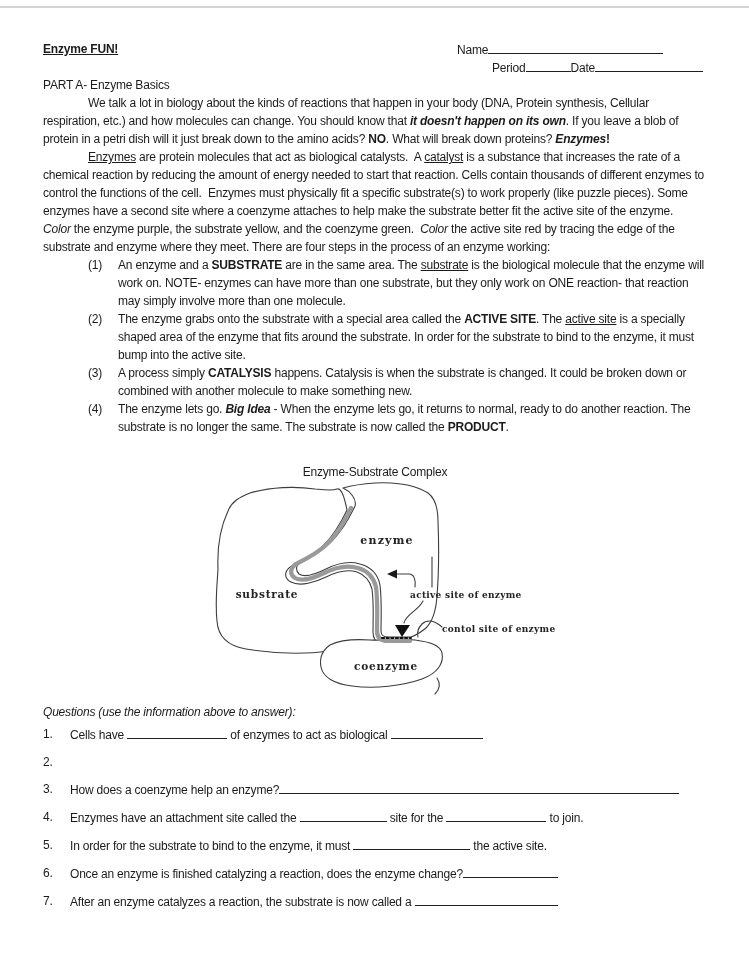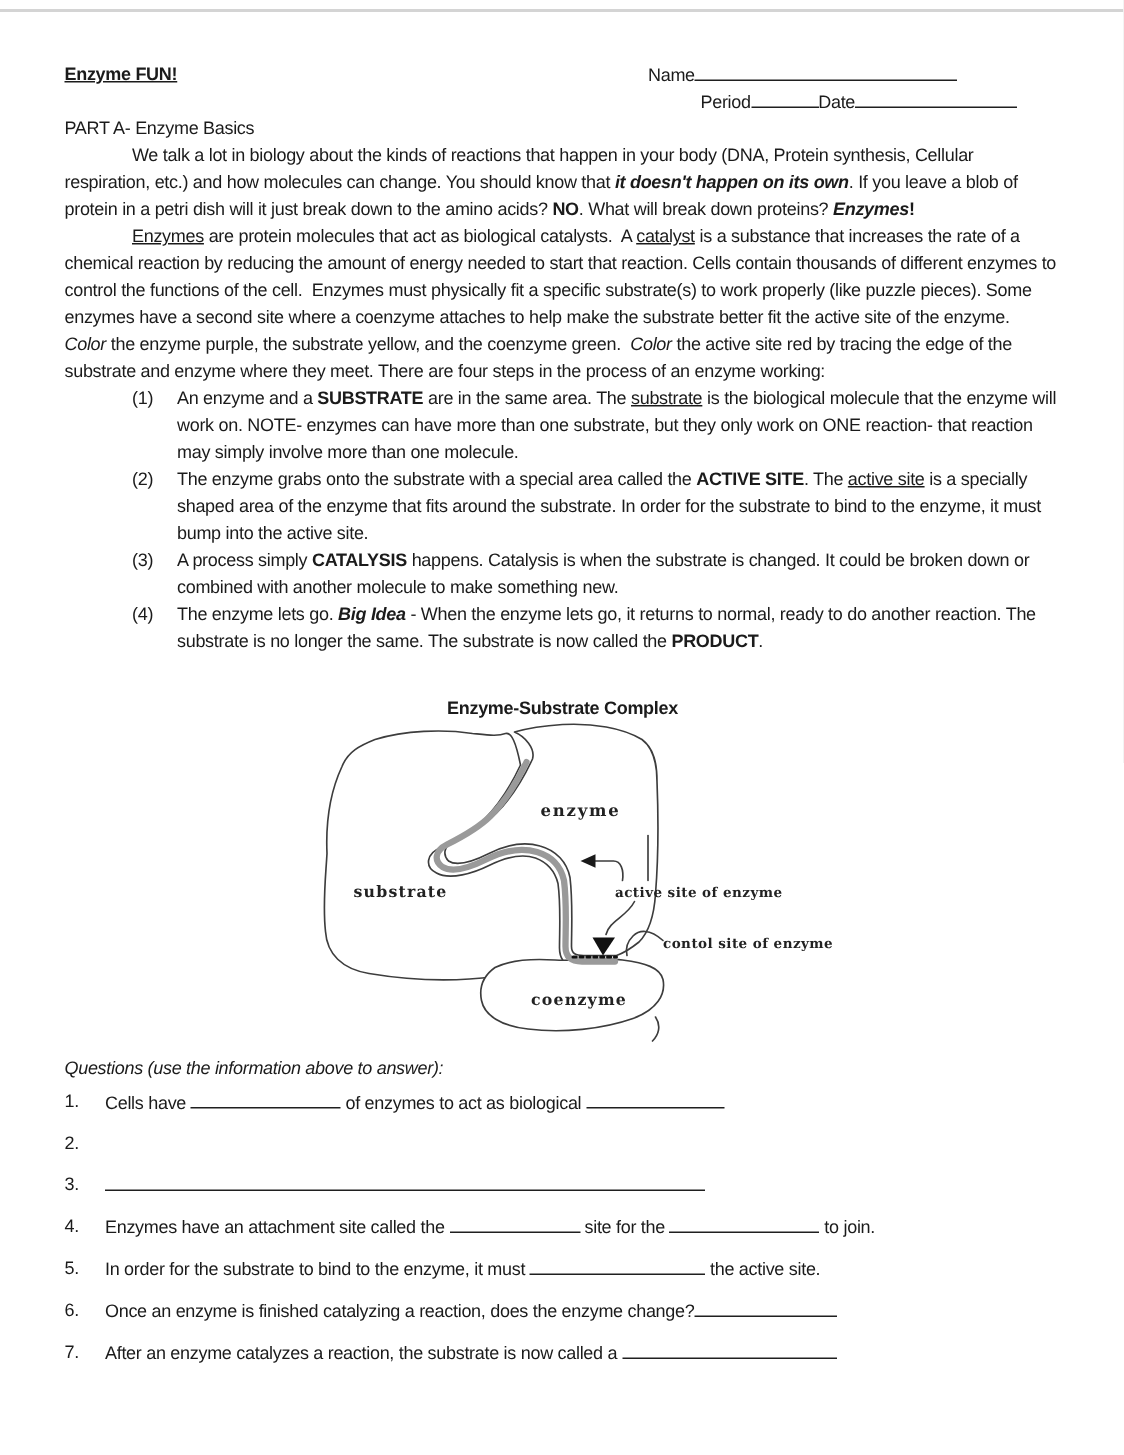--- a/index.html
+++ b/index.html
@@ -11,40 +11,40 @@
     font-size:12px;line-height:18px;
     letter-spacing:-0.2px;
     color:#1b1b1b;
     overflow:hidden;
   }
   .scan-edge{position:absolute;left:0;right:0;top:6px;height:2px;background:#d4d4d4;}
   .content{position:absolute;left:43px;top:40px;width:664px;}
   .doc-title{font-weight:bold;text-decoration:underline;}
   .spacer-line{height:18px;}
   .section-title{}
-  .header-right{position:absolute;left:432px;top:40px;width:270px;}
+  .header-right{position:absolute;left:457px;top:40px;width:270px;}
   .header-right .hline{height:18px;white-space:nowrap;}
   .header-right .indent{padding-left:35px;}
   .blank{
     display:inline-block;
     height:13px;
     border-bottom:1.3px solid #1f1f1f;
     vertical-align:baseline;
   }
   .w175{width:175px;} .w45{width:45px;} .w108{width:108px;}
   .rich{white-space:pre-wrap;}
   .para{margin:0;text-indent:45px;}
   .b{font-weight:bold;margin-top:12px;}
   .i{font-style:italic;}
   .u{text-decoration:underline;}
   .steps{margin-left:45px;width:619px;}
   .step{position:relative;padding-left:30px;}
   .step-num{position:absolute;left:0;top:0;}
   .diagram{margin-top:4px;}
-  .diagram-title{text-align:center;font-weight:bold;margin-top:27px;}
+  .diagram-title{text-align:center;font-weight:normal;margin-top:27px;}
   .diagram-svg{display:block;margin:0 auto;}
   .questions{margin-top:2px;}
   .q-heading{font-weight:normal;font-style:italic;margin-bottom:4px;}
   .question{position:relative;padding-left:27px;margin-bottom:9px;min-height:18px;}
   .q-num{position:absolute;left:0;top:0;}
 </style>
 </head>
 <body>
 
 <div class="page">
@@ -125,21 +125,21 @@
 
     <div class="questions">
       <div class="q-heading">Questions (use the information above to answer):</div>
       <div class="question">
         <span class="q-num">1.</span><span class="rich"><span class="">Cells have </span><span class="blank" style="width: 100px;"></span><span class=""> of enzymes to act as biological </span><span class="blank" style="width: 92px;"></span></span>
       </div>
       <div class="question">
         <span class="q-num">2.</span>
       </div>
       <div class="question">
-        <span class="q-num">3.</span><span class="rich"><span class="blank" style="width: 400px;"></span></span>
+        <span class="q-num">3.</span><span class="rich"><span class="">How does a coenzyme help an enzyme?</span><span class="blank" style="width: 400px;"></span></span>
       </div>
       <div class="question">
         <span class="q-num">4.</span><span class="rich"><span class="">Enzymes have an attachment site called the </span><span class="blank" style="width: 87px;"></span><span class=""> site for the </span><span class="blank" style="width: 100px;"></span><span class=""> to join.</span></span>
       </div>
       <div class="question">
         <span class="q-num">5.</span><span class="rich"><span class="">In order for the substrate to bind to the enzyme, it must </span><span class="blank" style="width: 117px;"></span><span class=""> the active site.</span></span>
       </div>
       <div class="question">
         <span class="q-num">6.</span><span class="rich"><span class="">Once an enzyme is finished catalyzing a reaction, does the enzyme change?</span><span class="blank" style="width: 95px;"></span></span>
       </div>

